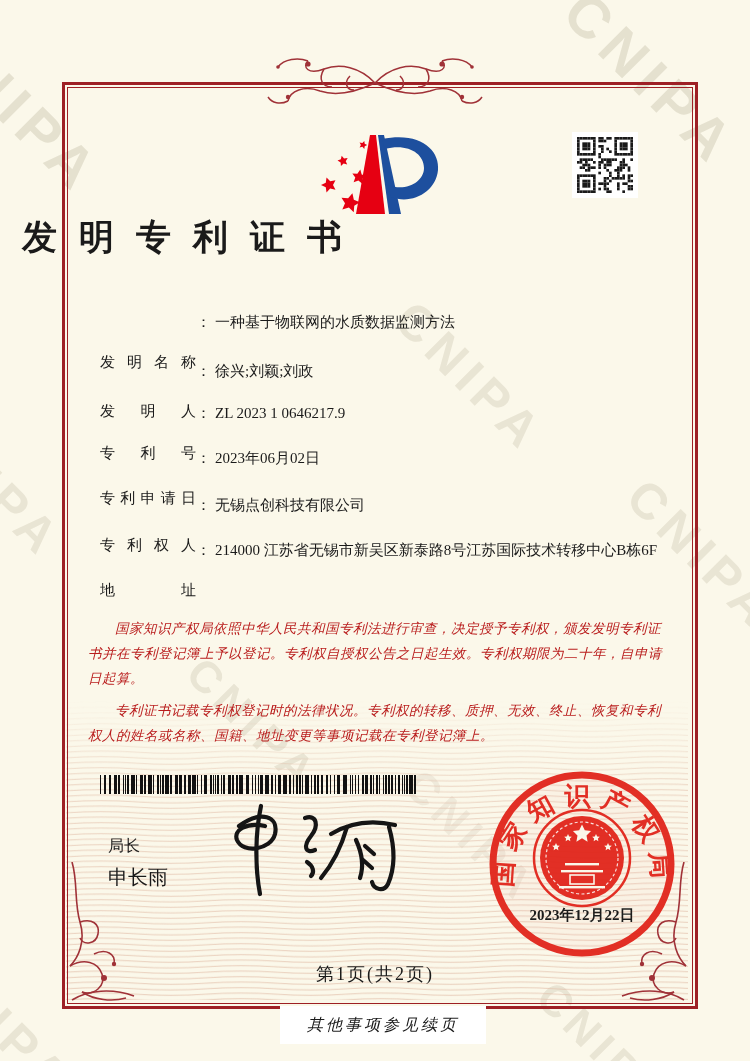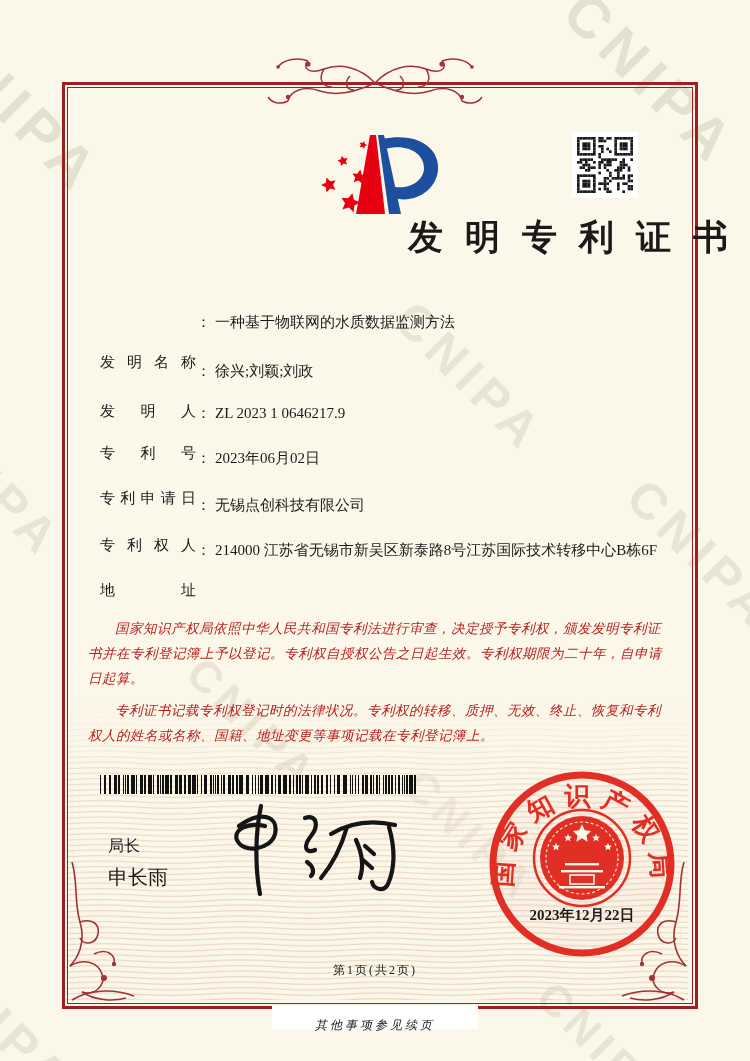--- a/index.html
+++ b/index.html
@@ -25,38 +25,38 @@
     position:absolute;left:62px;top:82px;width:630px;height:921px;
     border:3px solid #9E2025;z-index:2;pointer-events:none;
   }
   .frame-inner{position:absolute;inset:2px;border:1px solid #9E2025;}
   .ornament{position:absolute;z-index:3;pointer-events:none;}
   
   .content{position:absolute;inset:0;z-index:4;}
   .cert-no{position:absolute;left:100px;top:128px;font-size:15.5px;letter-spacing:2px;}
   .logo{position:absolute;left:306px;top:130px;}
   .qr{position:absolute;left:572px;top:132px;width:66px;height:66px;background:#fff;padding:5px;box-sizing:border-box;}
-  .title{position:absolute;left:0;right:0;top:214px;text-align:right;}
+  .title{position:absolute;left:0;right:0;top:214px;text-align:left;}
   .title span{font-size:35px;font-weight:700;letter-spacing:22px;padding-left:22px;}
   .frow{position:absolute;left:100px;font-size:15px;line-height:22px;}
   .flabel{display:inline-block;width:96px;text-align:justify;text-align-last:justify;vertical-align:top;margin-top:40px;}
   .fcolon{display:inline-block;vertical-align:top;margin-right:4px;}
   .fvalue{display:inline-block;width:464px;vertical-align:top;}
   .grant2{position:absolute;left:375px;top:0;}
   .legal{position:absolute;left:88px;top:616px;width:580px;font-size:13.5px;line-height:25px;font-style:italic;color:#b91c1c;}
   .legal p{margin:0 0 7px 0;text-indent:2em;letter-spacing:.5px;}
   .barcode{position:absolute;left:100px;top:775px;}
   .officer-title{position:absolute;left:108px;top:836px;font-family:"Liberation Sans","DejaVu Sans",sans-serif;font-size:16px;}
   .officer-name{position:absolute;left:108px;top:864px;font-family:"Liberation Sans","DejaVu Sans",sans-serif;font-size:20px;}
   .signature{position:absolute;left:203px;top:790px;}
   .seal{position:absolute;left:486px;top:768px;width:192px;height:192px;z-index:5;opacity:.95;}
-  .page-info{position:absolute;left:0;right:0;top:962px;text-align:center;font-size:12px;letter-spacing:2px;}
+  .page-info{position:absolute;left:0;right:0;top:962px;text-align:center;font-size:18px;letter-spacing:2px;}
   .cont-box{
-    position:absolute;left:272px;top:1006px;width:206px;height:23px;background:#fff;
-    text-align:center;line-height:38px;font-size:12px;font-style:italic;letter-spacing:3px;z-index:5;
+    position:absolute;left:280px;top:1006px;width:206px;height:38px;background:#fff;
+    text-align:center;line-height:38px;font-size:16px;font-style:italic;letter-spacing:3px;z-index:5;
   }
 </style>
 </head>
 <body>
 
 <div class="wm" style="left:-38px;top:6px;font-size:58px;color:rgba(133,120,90,.18);">CNIPA</div>
 <div class="wm" style="left:598px;top:-22px;font-size:58px;color:rgba(133,120,90,.18);">CNIPA</div>
 <div class="wm" style="left:424px;top:290px;font-size:50px;">CNIPA</div>
 <div class="wm" style="left:-58px;top:396px;font-size:50px;">CNIPA</div>
 <div class="wm" style="left:656px;top:468px;font-size:50px;">CNIPA</div>

